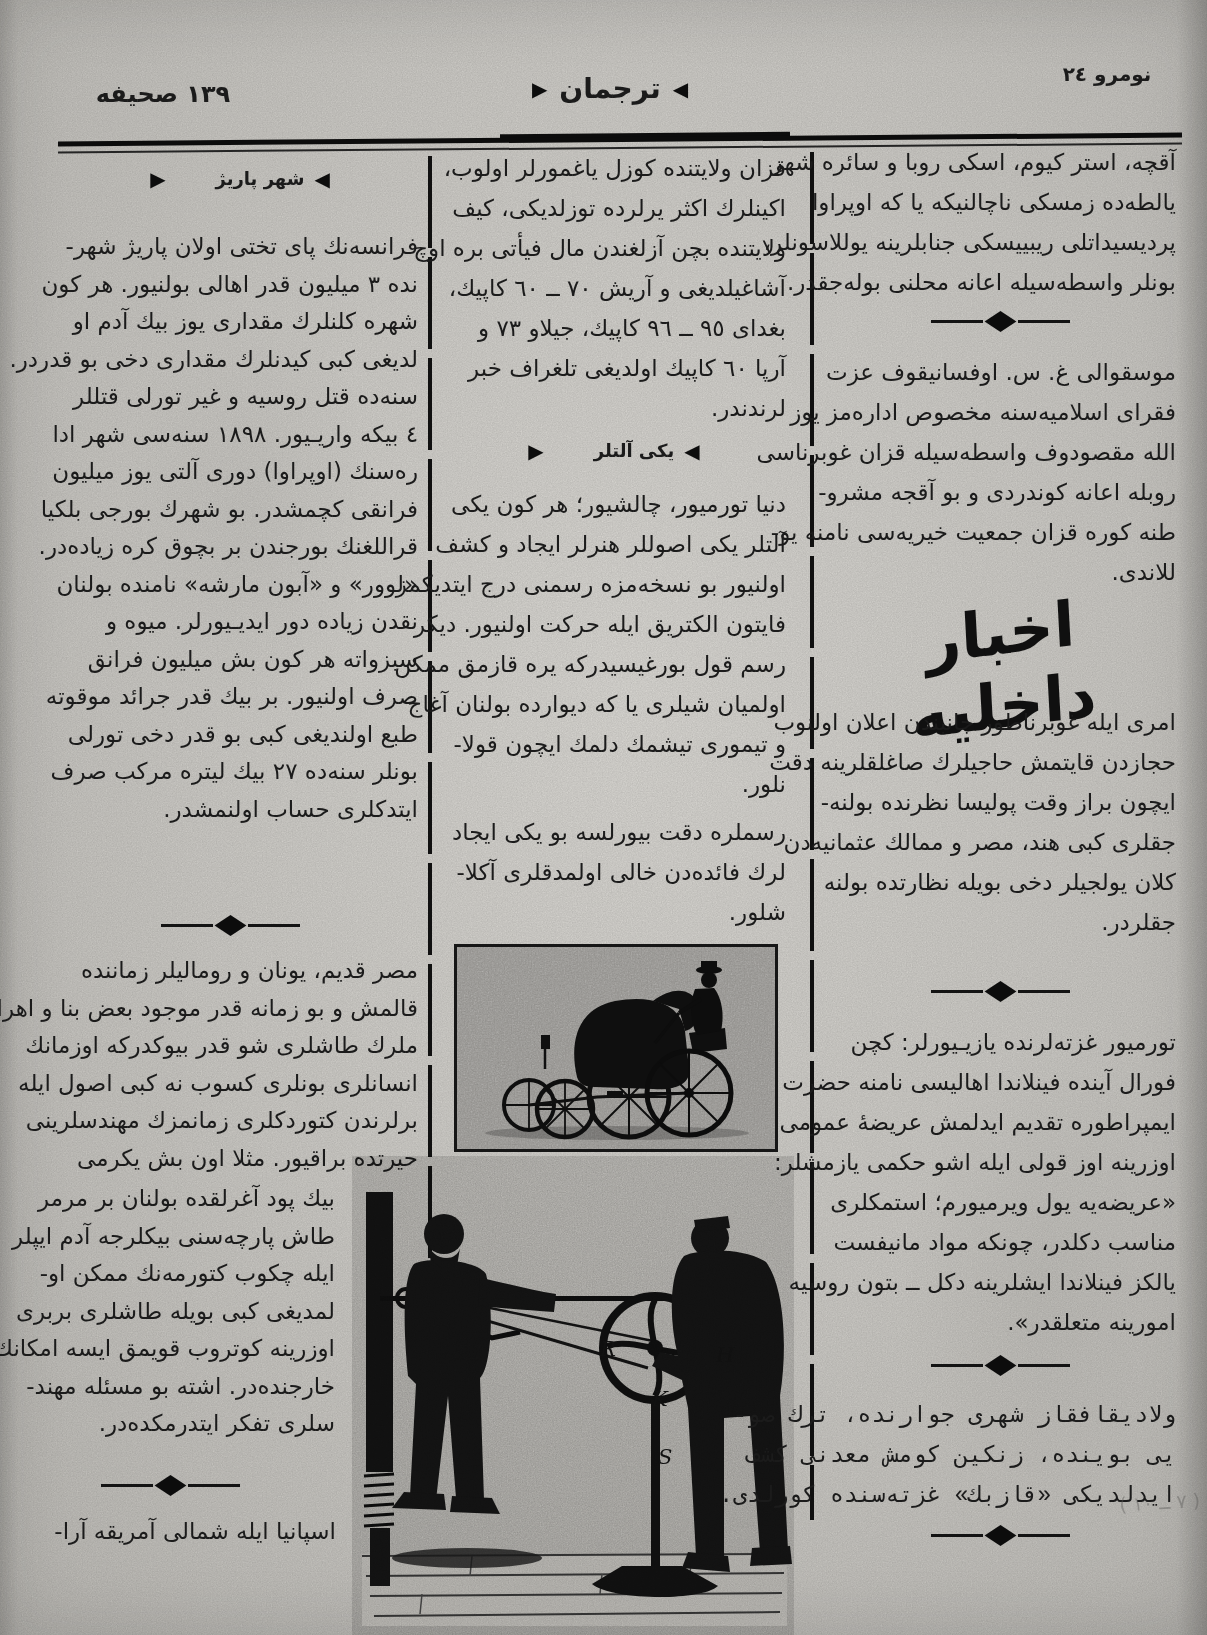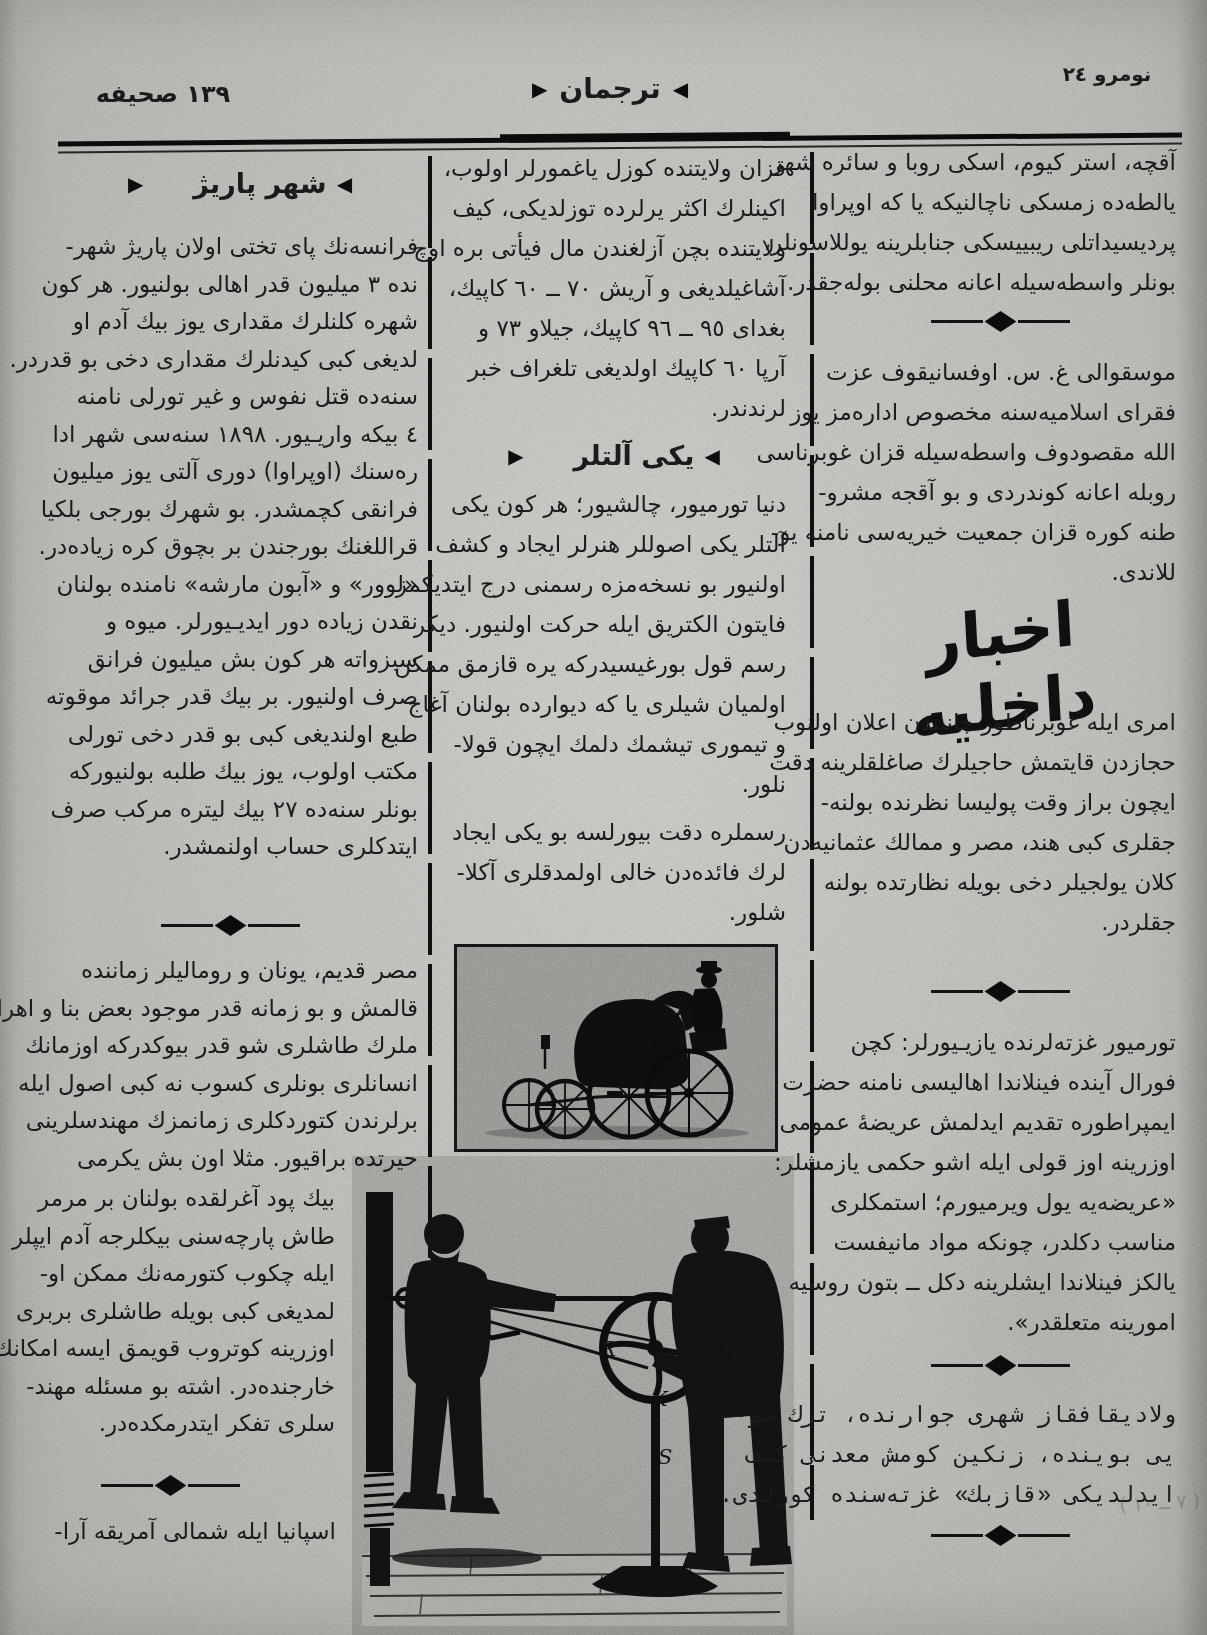--- a/index.html
+++ b/index.html
@@ -29,21 +29,21 @@
   
   .vdiv{position:absolute;width:3.5px;
     background:repeating-linear-gradient(180deg,#101010 0px,#101010 92px,rgba(16,16,16,0) 92px,rgba(16,16,16,0) 101px);}
 
   
   .para{position:absolute;direction:rtl;overflow:visible;}
   .para .tline{white-space:nowrap;text-align:right;font-size:23px;}
   .lh37 .tline{height:37.5px;line-height:37.5px;}
   .lh40 .tline{height:40px;line-height:40px;}
   .sechead{position:absolute;display:flex;align-items:center;justify-content:center;gap:10px;}
-  .sechead .st{font-size:27px;font-weight:bold;direction:rtl;margin-left:40px;}
+  .sechead .st{font-size:18px;font-weight:bold;direction:rtl;margin-left:40px;}
   .bigheading{position:absolute;direction:rtl;text-align:center;font-size:62px;font-weight:bold;
     transform:rotate(-7deg) skewX(-4deg);letter-spacing:2px;color:#101010;}
   .closing{position:absolute;direction:rtl;font-size:23px;line-height:38px;white-space:nowrap;text-align:right;}
 
   
   .sep{position:absolute;display:flex;align-items:center;justify-content:center;gap:10px;}
   .sep .bar{width:52px;height:3.5px;background:#131313;}
   .sep .dia{width:15px;height:15px;background:#0c0c0c;transform:scaleX(1.5) rotate(45deg);}
 
   
@@ -83,31 +83,30 @@
   <div class="sechead" style="left:70px;top:168px;width:340px;">
     <span class="orn">▶</span>
     <span class="st">شهر پاريژ</span>
     <span class="orn">◀</span>
   </div>
   <div class="para lh37" style="left:52px;top:228px;width:366px;">
       <div class="tline">فرانسه‌نك پای تختی اولان پاريژ شهر-</div>
       <div class="tline">نده ٣ ميليون قدر اهالی بولنيور. هر كون</div>
       <div class="tline">شهره كلنلرك مقداری يوز بيك آدم او</div>
       <div class="tline">لديغی كبی كيدنلرك مقداری دخی بو قدردر.</div>
-      <div class="tline">سنه‌ده قتل نفوس و غير تورلی نامنه</div>
+      <div class="tline">سنه‌ده قتل روسيه و غير تورلی قتللر</div>
       <div class="tline">٤ بيكه واريـيور. ١٨٩٨ سنه‌سی شهر ادا</div>
       <div class="tline">ره‌سنك (اوپراوا) دوری آلتی يوز ميليون</div>
       <div class="tline">فرانقی كچمشدر. بو شهرك بورجی بلكيا</div>
       <div class="tline">قراللغنك بورجندن بر بچوق كره زياده‌در.</div>
       <div class="tline">«لوور» و «آبون مارشه» نامنده بولنان</div>
       <div class="tline">نقدن زياده دور ايديـيورلر. ميوه و</div>
       <div class="tline">سبزواته هر كون بش ميليون فرانق</div>
       <div class="tline">صرف اولنيور. بر بيك قدر جرائد موقوته</div>
       <div class="tline">طبع اولنديغی كبی بو قدر دخی تورلی</div>
-      <div class="tline">مكتب اولوب، يوز بيك طلبه بولنيوركه</div>
       <div class="tline">بونلر سنه‌ده ٢٧ بيك ليتره مركب صرف</div>
       <div class="tline">ايتدكلری حساب اولنمشدر.</div>
     </div>
   <div class="sep" style="left:110px;top:918px;width:240px;">
     <i class="bar"></i>
       <i class="dia"></i>
       <i class="bar"></i>
   </div>
   <div class="para lh37" style="left:52px;top:952px;width:366px;">
       <div class="tline">مصر قديم، يونان و روماليلر زماننده</div>

